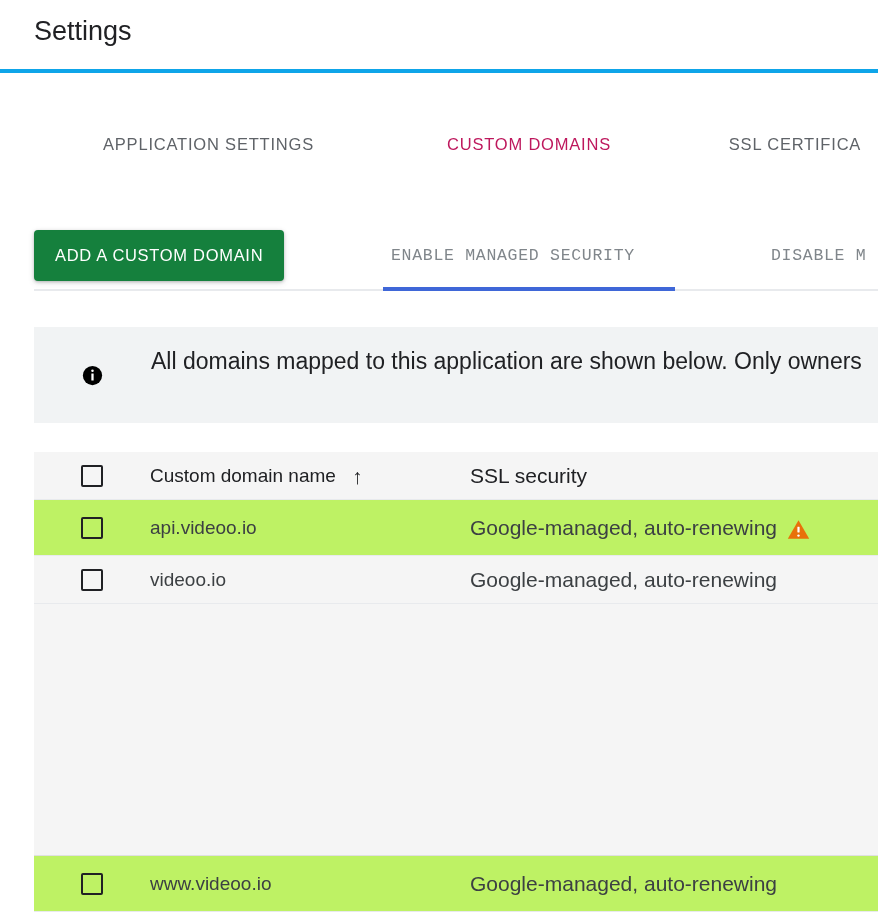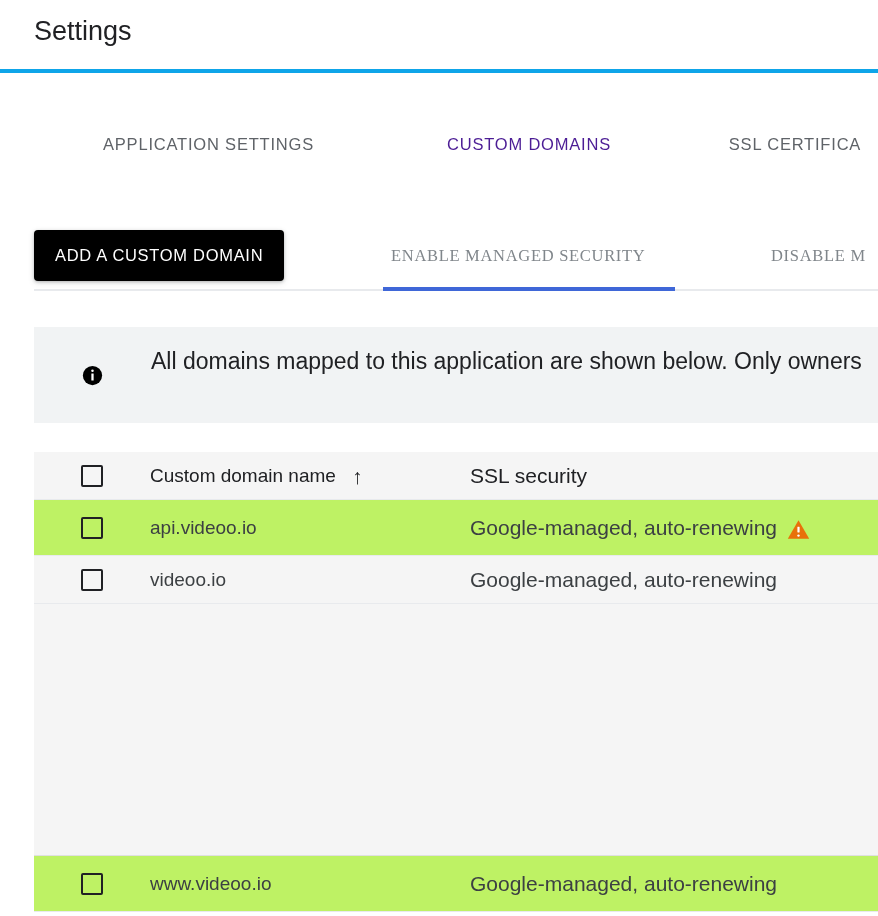--- a/index.html
+++ b/index.html
@@ -55,37 +55,37 @@
     display: flex;
     align-items: center;
     justify-content: center;
     font-size: 16.5px;
     letter-spacing: 0.8px;
     font-weight: 500;
     color: #5f6368;
     white-space: nowrap;
     cursor: pointer;
   }
-  .tab.active { color: #4c1d95; }
+  .tab.active { color: #be185d; }
   .tab-indicator {
     position: absolute;
     top: 177px;
     height: 4px;
     background: #3f67d8;
   }
 
   
   .actions { position: absolute; left: 0; top: 225px; width: 878px; height: 64px; }
   .btn-primary {
     position: absolute;
     left: 34px; top: 5px;
     height: 51px;
     padding: 0 21px;
     display: flex; align-items: center;
-    background: #000000;
+    background: #15803d;
     color: #ffffff;
     font-size: 16.5px;
     font-weight: 500;
     letter-spacing: 0.7px;
     border: none; border-radius: 4px;
     box-shadow: 0 1px 3px rgba(60,64,67,0.30), 0 2px 6px rgba(60,64,67,0.15);
     white-space: nowrap;
     cursor: pointer;
     font-family: "Liberation Sans", sans-serif;
   }
@@ -94,21 +94,21 @@
     top: 5px; height: 51px;
     display: flex; align-items: center;
     background: transparent;
     color: #80868b;
     font-size: 16.5px;
     font-weight: 500;
     letter-spacing: 0.7px;
     border: none;
     white-space: nowrap;
     cursor: pointer;
-    font-family: Liberation Serif, serif;
+    font-family: Liberation Mono, monospace;
   }
 
   
   .banner {
     position: absolute;
     left: 34px; top: 327px;
     width: 844px; height: 96px;
     background: #f1f3f4;
     overflow: hidden;
   }

